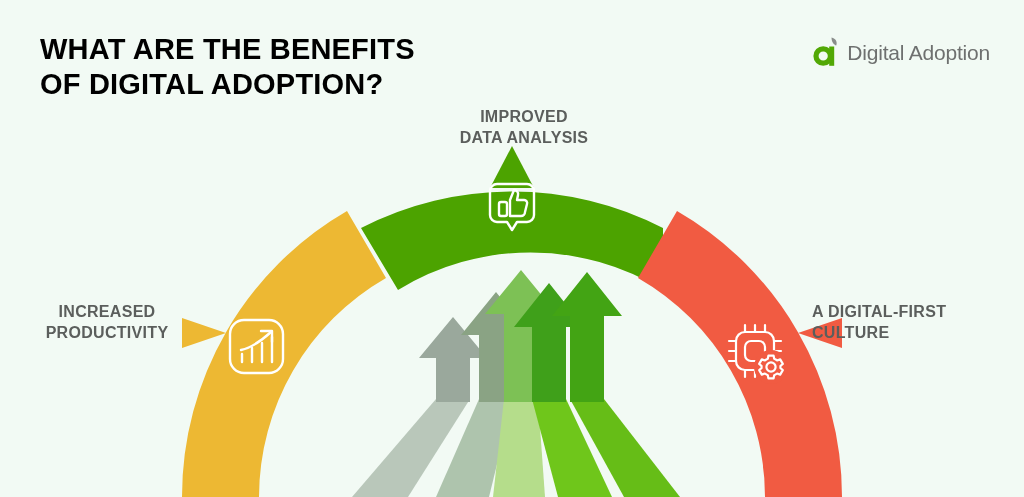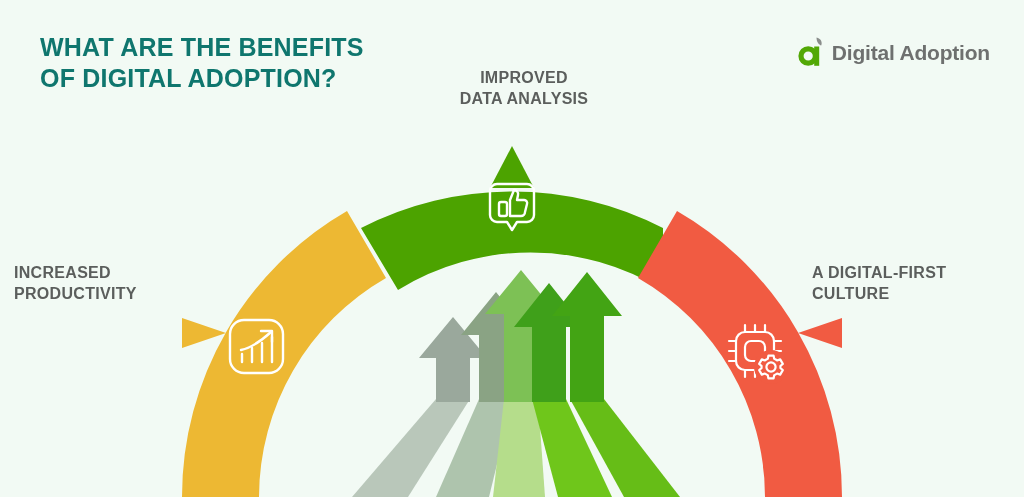--- a/index.html
+++ b/index.html
@@ -29,22 +29,22 @@
     height: 497px;
     display: block;
   }
 
   
   .headline {
     position: absolute;
     left: 40px;
     top: 32px;
     width: 400px;
-    color: #0f766e;
-    font-size: 25px;
+    color: #000000;
+    font-size: 29px;
     line-height: 1.22;
     font-weight: bold;
     letter-spacing: 0.2px;
     text-transform: uppercase;
     white-space: pre-line;
   }
 
   
   .brand {
     position: absolute;
@@ -55,46 +55,48 @@
     gap: 5px;
   }
   .brand-mark {
     width: 30px;
     height: 32px;
     display: block;
   }
   .brand-text {
     color: #6e706f;
     font-size: 21px;
-    font-weight: 700;
+    font-weight: 400;
     letter-spacing: -0.2px;
     line-height: 1;
   }
 
   
   .caption {
     position: absolute;
     color: #5b5e5c;
     font-size: 16px;
     font-weight: bold;
     line-height: 1.3;
     letter-spacing: 0.3px;
     text-transform: uppercase;
     white-space: pre-line;
+    margin-top: 39px;
   }
   .caption-top {
     left: 392px;
     top: 68px;
     width: 264px;
     text-align: center;
   }
   .caption-left {
     left: 14px;
     top: 263px;
     width: 186px;
+    text-align: center;
   }
   .caption-right {
     left: 812px;
     top: 263px;
     width: 196px;
     text-align: left;
   }
 </style>
 </head>
 <body>

